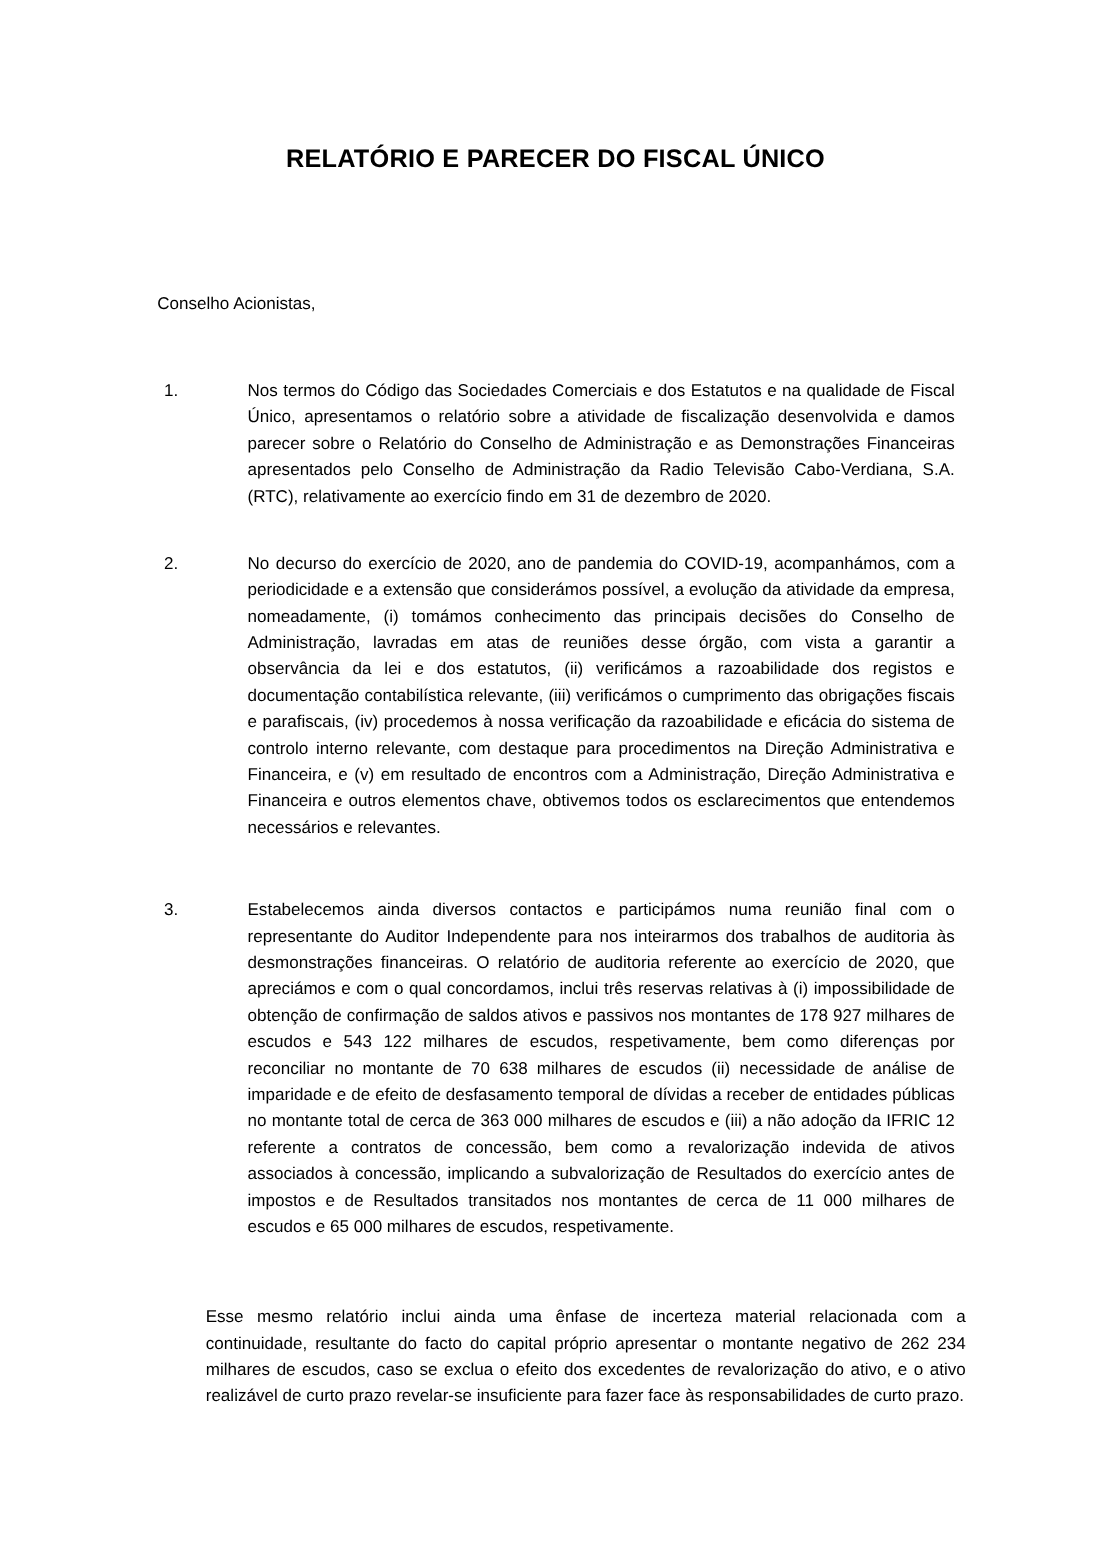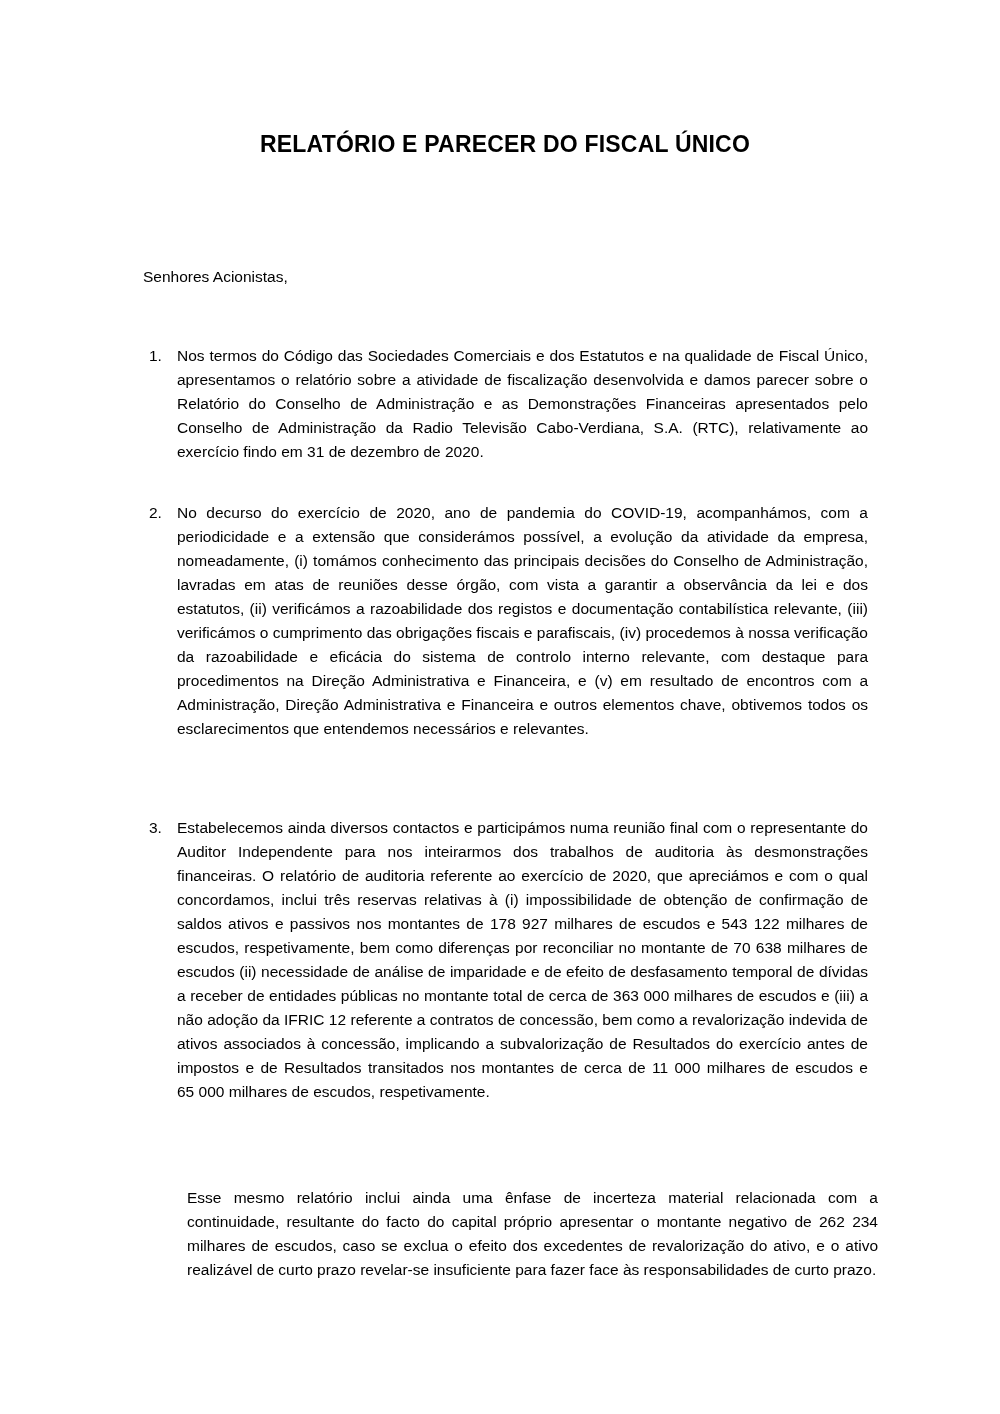--- a/index.html
+++ b/index.html
@@ -48,38 +48,39 @@
   .list-item.item-2 { top: 501px; }
   .list-item.item-3 { top: 816px; }
   .item-number {
     flex: none;
     width: 28px;
     margin-left: 6px;
   }
   .item-text {
     flex: 1;
     text-align: justify;
+    margin-left: 48px;
   }
   .continuation {
     position: absolute;
     top: 1186px;
     left: 187px;
     width: 691px;
     margin: 0;
     text-align: justify;
   }
 </style>
 </head>
 <body>
 
 <div class="page">
 
   <h1 class="doc-title">RELATÓRIO E PARECER DO FISCAL ÚNICO</h1>
 
-  <p class="salutation">Senhores Acionistas,</p>
+  <p class="salutation">Conselho Acionistas,</p>
 
   <div class="list-item item-1">
     <span class="item-number">1.</span>
     <div class="item-text">Nos termos do Código das Sociedades Comerciais e dos Estatutos e na qualidade de Fiscal Único, apresentamos o relatório sobre a atividade de fiscalização desenvolvida e damos parecer sobre o Relatório do Conselho de Administração e as Demonstrações Financeiras apresentados pelo Conselho de Administração da Radio Televisão Cabo-Verdiana, S.A. (RTC), relativamente ao exercício findo em 31 de dezembro de 2020.</div>
   </div>
 
   <div class="list-item item-2">
     <span class="item-number">2.</span>
     <div class="item-text">No decurso do exercício de 2020, ano de pandemia do COVID-19, acompanhámos, com a periodicidade e a extensão que considerámos possível, a evolução da atividade da empresa, nomeadamente, (i) tomámos conhecimento das principais decisões do Conselho de Administração, lavradas em atas de reuniões desse órgão, com vista a garantir a observância da lei e dos estatutos, (ii) verificámos a razoabilidade dos registos e documentação contabilística relevante, (iii) verificámos o cumprimento das obrigações fiscais e parafiscais, (iv) procedemos à nossa verificação da razoabilidade e eficácia do sistema de controlo interno relevante, com destaque para procedimentos na Direção Administrativa e Financeira, e (v) em resultado de encontros com a Administração, Direção Administrativa e Financeira e outros elementos chave, obtivemos todos os esclarecimentos que entendemos necessários e relevantes.</div>
   </div>

